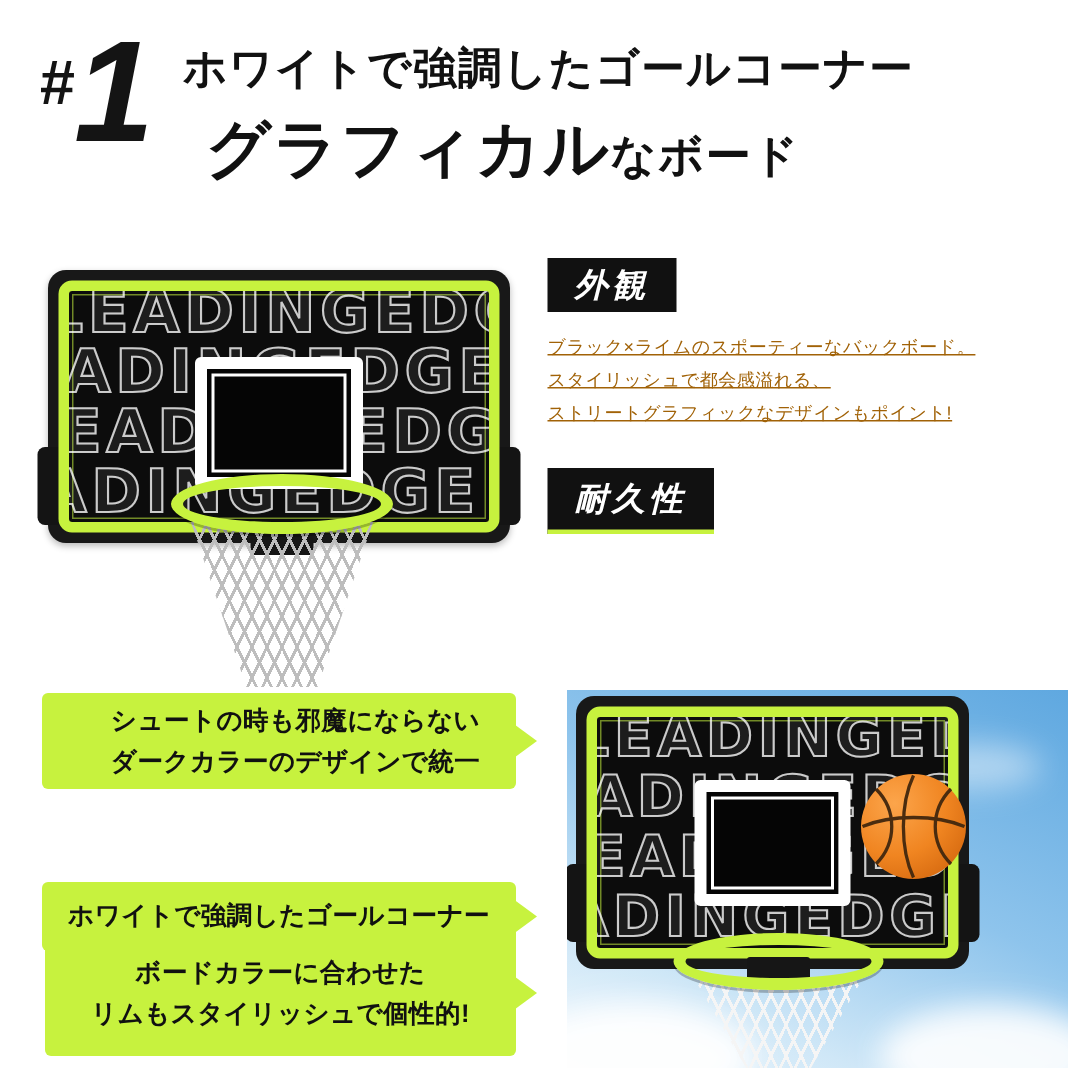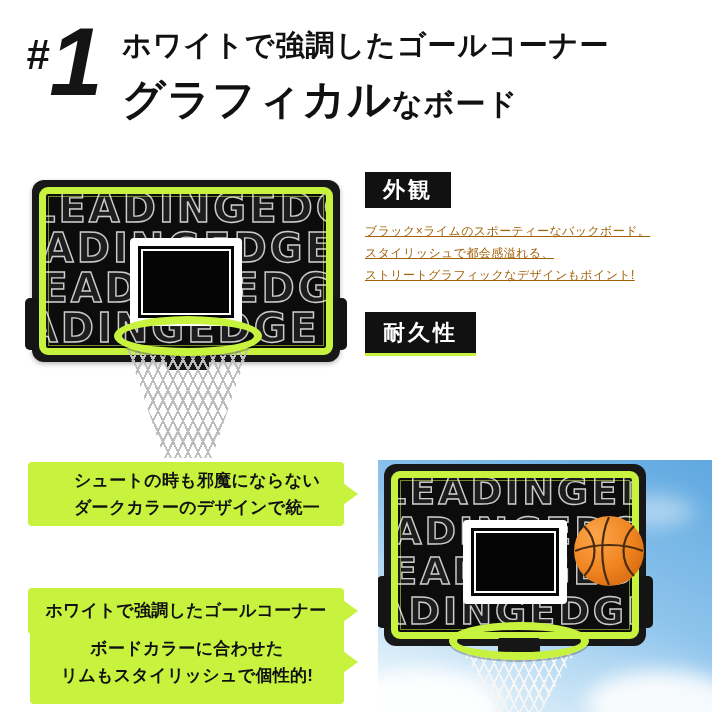--- a/index.html
+++ b/index.html
@@ -17,21 +17,21 @@
   }
 
   
   .rank{position:absolute;left:26px;top:18px;display:flex;align-items:flex-start;
         font-style:italic;font-weight:bold;color:#141414;}
   .rank .hash{font-size:42px;line-height:1;margin-top:16px;}
   .rank .num{font-size:96px;line-height:.92;letter-spacing:-5px;}
   .title{position:absolute;left:122px;top:26px;}
   .title .t1{font-size:29px;font-weight:800;letter-spacing:1px;}
   .title .t2{margin-top:5px;}
-  .title .emph{font-size:43px;font-weight:900;letter-spacing:1px;}
+  .title .emph{font-size:43px;font-weight:900;letter-spacing:1px;margin-left:15px;}
   .title .suffix{font-size:30px;font-weight:900;letter-spacing:1px;}
 
   
   .board{position:absolute;background:#181818;border-radius:12px;}
   .tab{position:absolute;width:18px;height:52px;background:#141414;border-radius:5px;}
   .frame{position:absolute;inset:7px;border:7px solid var(--lime,#c7f23e);border-radius:9px;
          background:#0c0c0c;overflow:hidden;
          box-shadow:inset 0 0 0 2px #0c0c0c, inset 0 0 0 3px rgba(199,242,62,.55);}
   .pattern{position:absolute;inset:0;overflow:hidden;}
   .pattern span{
@@ -65,21 +65,21 @@
   .product .board{left:2px;top:8px;width:308px;height:182px;box-shadow:0 2px 5px rgba(0,0,0,.28);}
   .product .tab.left{left:-7px;top:118px;}
   .product .tab.right{right:-7px;top:118px;}
   .product .mount{top:182px;}
   .product .net{top:176px;width:132px;height:110px;}
   .product .rim{top:144px;width:148px;height:40px;}
 
   
   .badge{position:absolute;display:inline-flex;align-items:center;justify-content:center;
          background:var(--black,#111);color:#fff;font-weight:bold;font-size:22px;
-         letter-spacing:3px;height:36px;padding:0 18px;}
+         letter-spacing:3px;height:36px;padding:0 18px;font-style:italic;}
   .badge1{left:365px;top:172px;}
   .badge2{left:365px;top:312px;border-bottom:3px solid var(--lime,#c7f23e);height:44px;}
   .para{position:absolute;font-size:12px;line-height:1.85;color:#a16207;
         white-space:pre-line;letter-spacing:.4px;text-decoration:underline;}
   .para1{left:365px;top:220px;}
   .para2{left:365px;top:366px;}
 
   
   .photo{position:absolute;left:378px;top:460px;width:334px;height:252px;overflow:hidden;
          background:linear-gradient(205deg,#5fa8e0 0%,#8ec4ec 45%,#cfe7f7 78%,#eef7fd 100%);}

